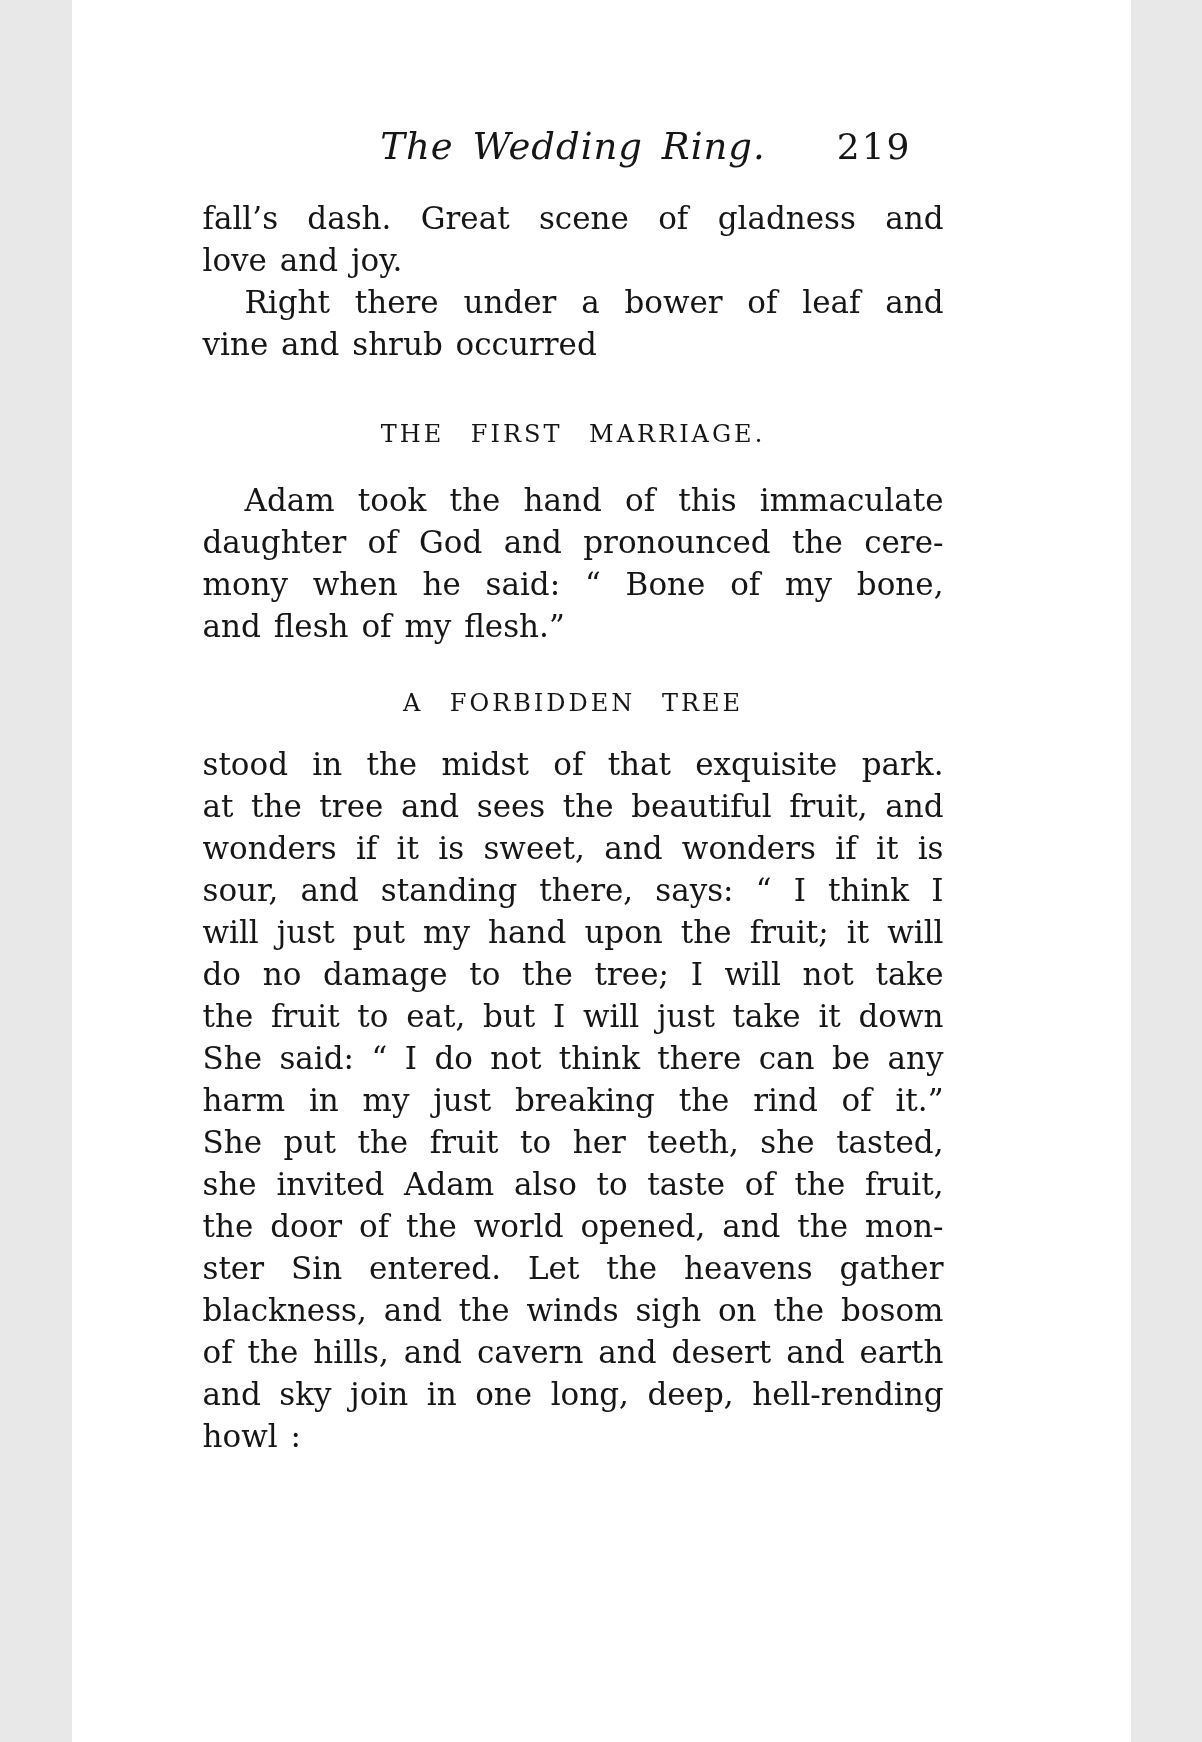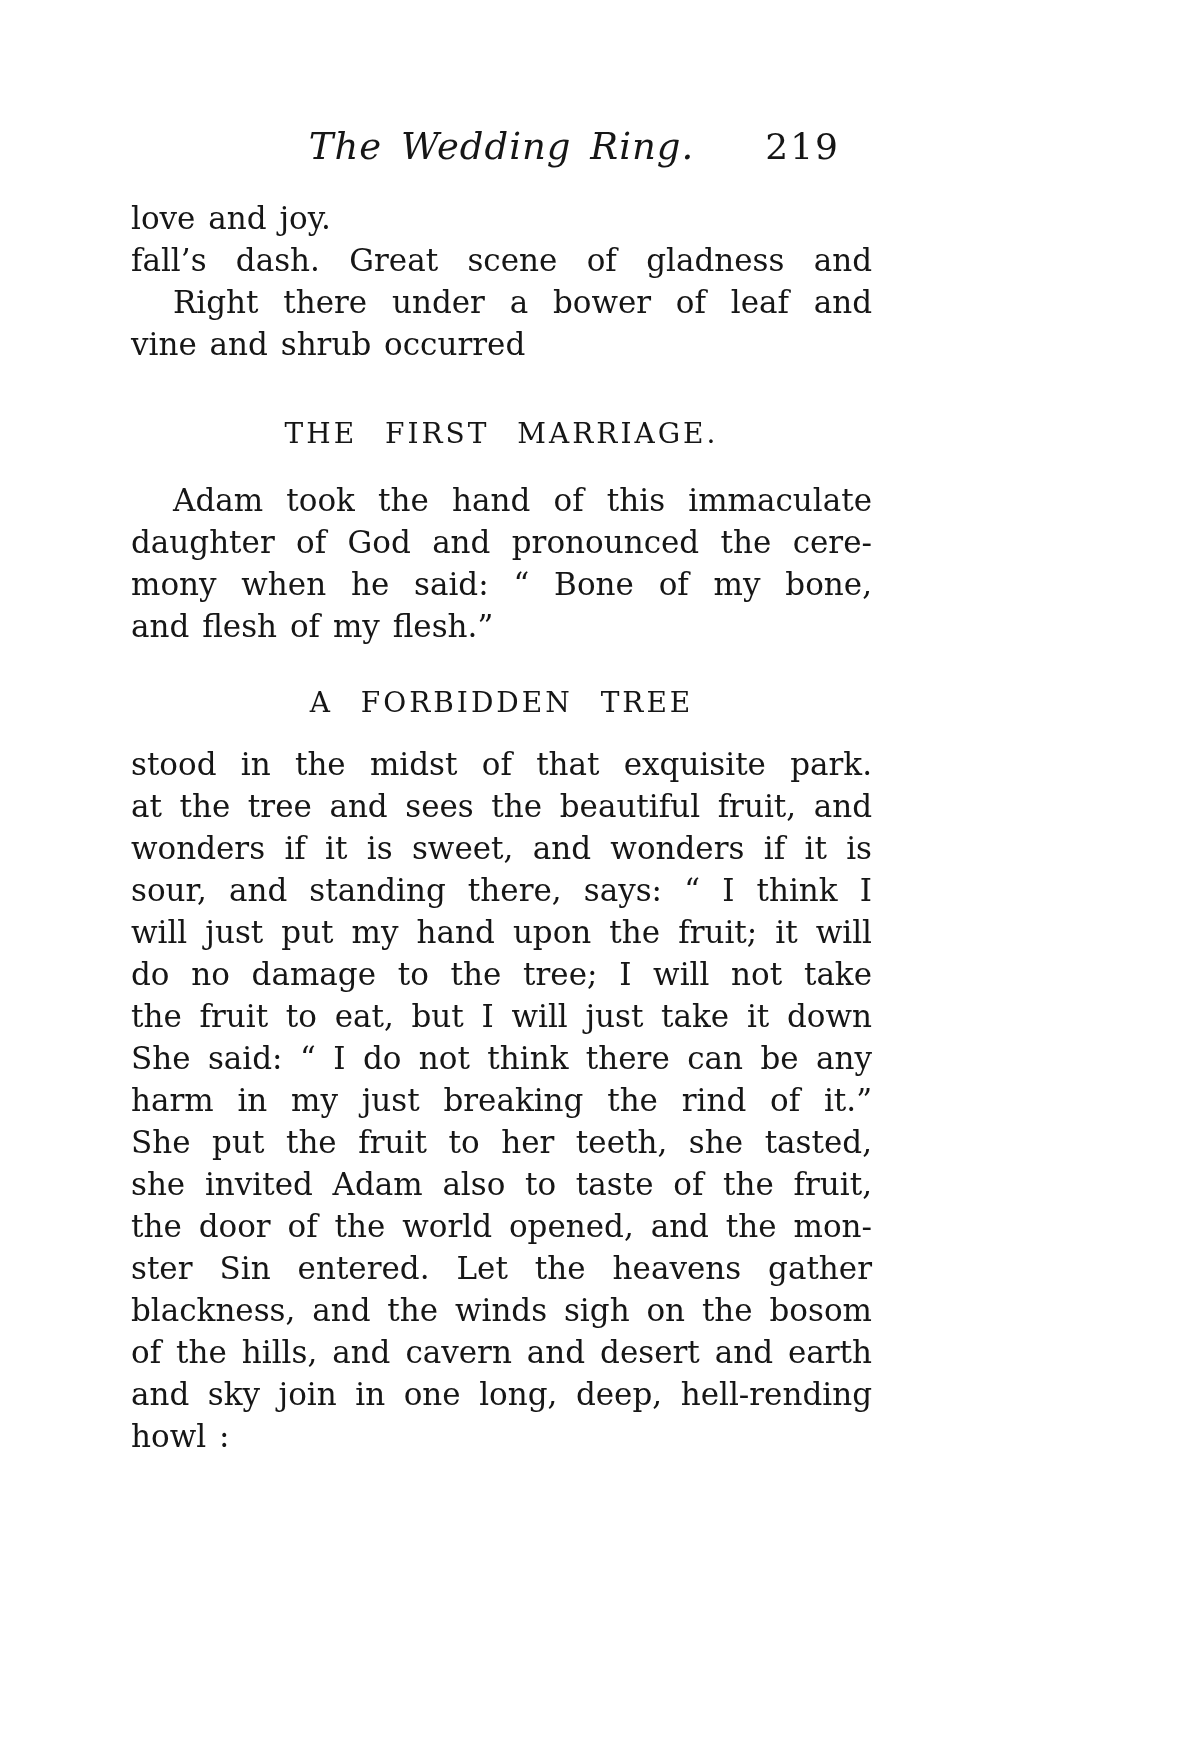--- a/index.html
+++ b/index.html
@@ -2,21 +2,21 @@
 <html><head>
 <meta charset="utf-8">
 <style>
   html, body {
     margin: 0;
     padding: 0;
     background: #e8e8e8;
   }
   .page {
     position: relative;
-    width: 1202px;
+    width: 1059px;
     height: 1742px;
     margin: 0 auto;
     background: #ffffff;
     color: #161616;
     font-family: "DejaVu Serif", "Liberation Serif", serif;
     overflow: hidden;
   }
   .textcol {
     position: absolute;
     left: 131px;
@@ -57,21 +57,21 @@
   }
   .just {
     text-align: justify;
     text-align-last: justify;
   }
   .indent {
     text-indent: 42px;
   }
   .sechead {
     text-align: center;
-    font-size: 28px;
+    font-size: 24px;
     line-height: 32px;
     letter-spacing: 3px;
     word-spacing: 16px;
   }
   .sechead.first {
     margin-top: 53px;
     margin-bottom: 29px;
   }
   .sechead.second {
     margin-top: 40px;
@@ -83,22 +83,22 @@
 
 <div class="page">
   <div class="textcol">
 
     <div class="runhead">
       <span class="title">The Wedding Ring.</span>
       <span class="pagenum">219</span>
     </div>
 
     <div class="para">
+      <div class="line just">fall’s dash.  Great scene of gladness and</div>
       <div class="line">love and joy.</div>
-      <div class="line just">fall’s dash.  Great scene of gladness and</div>
     </div>
 
     <div class="para">
       <div class="line just indent">Right there under a bower of leaf and</div>
       <div class="line">vine and shrub occurred</div>
     </div>
 
     <div class="sechead first">THE FIRST MARRIAGE.</div>
 
     <div class="para">

